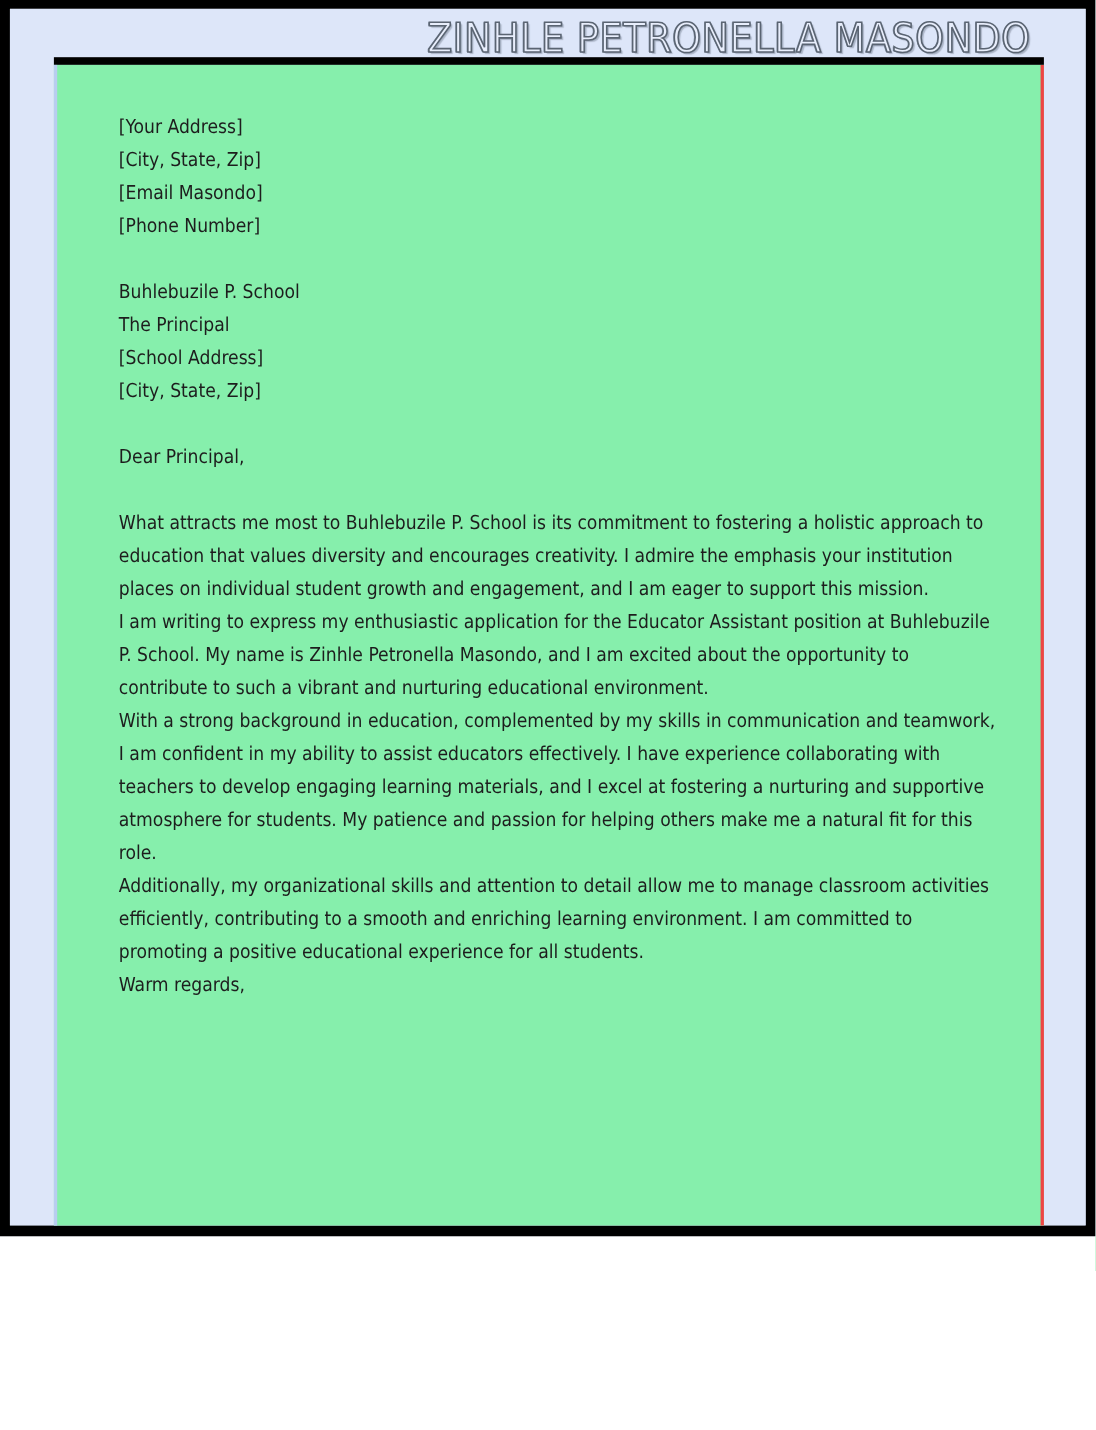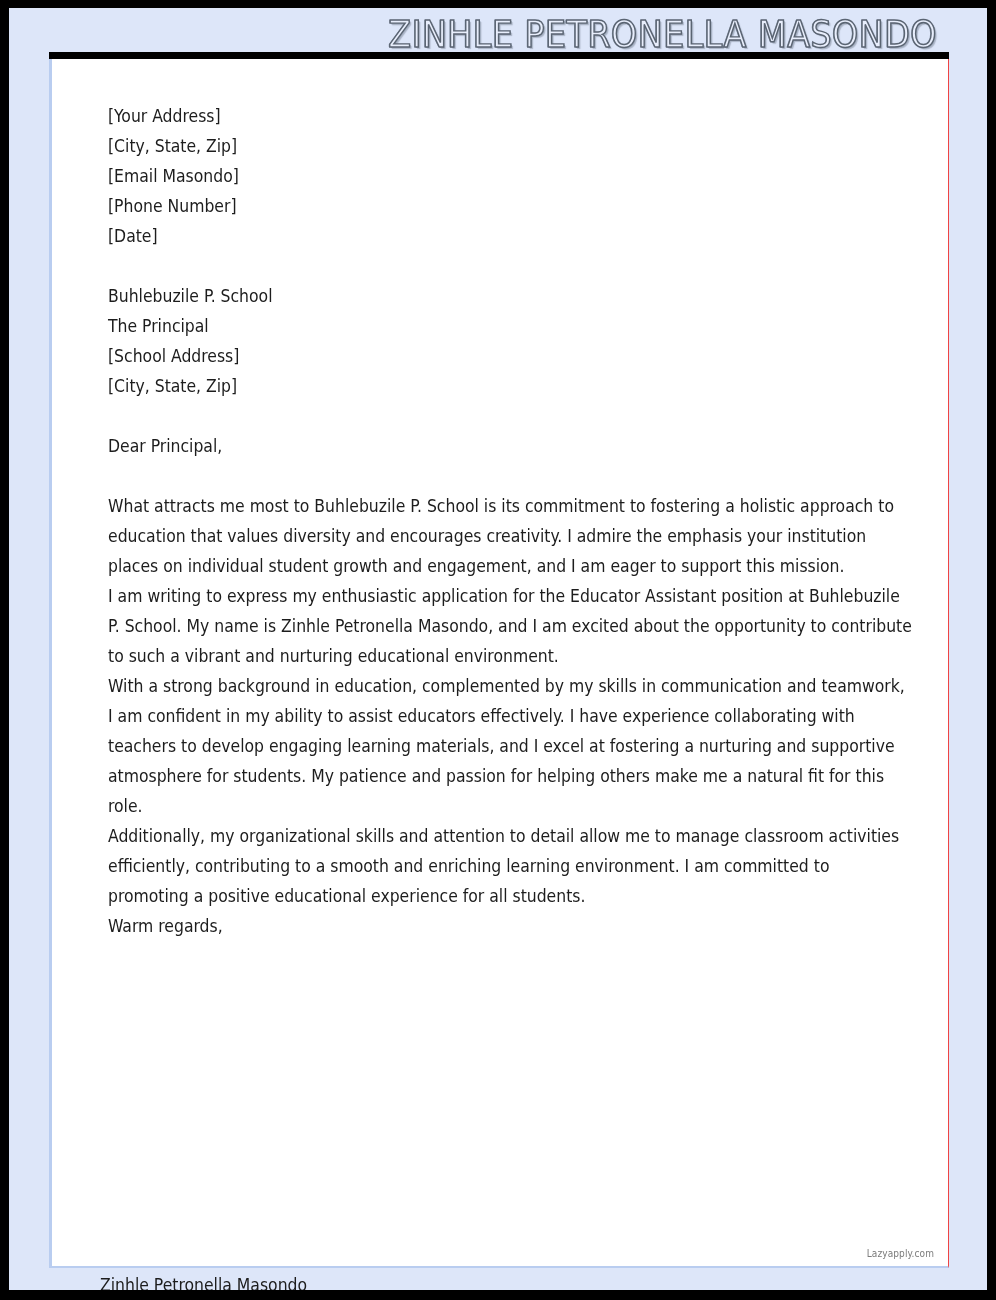--- a/index.html
+++ b/index.html
@@ -9,21 +9,21 @@
     background: #ffffff;
   }
   body {
     font-family: "DejaVu Sans Condensed", "Liberation Sans Narrow", "Liberation Sans", sans-serif;
   }
 
   
   .canvas {
     position: relative;
     width: 996px;
-    height: 1300px;
+    height: 1124px;
     overflow: hidden;
     background: #dde6f9;
     box-sizing: border-box;
     border-top: 8px solid #000000;
     border-bottom: 10px solid #000000;
     border-left: 9px solid #000000;
     border-right: 9px solid #000000;
   }
 
   
@@ -67,24 +67,24 @@
     background: #000000;
   }
 
   
   .letter-page {
     position: absolute;
     left: 40px;
     top: 51px;
     width: 900px;
     height: 1209px;
-    background: #ffffff;
+    background: #86efac;
     box-sizing: border-box;
     border-left: 3px solid #b9cdf0;
-    border-right: 1px solid #ef4444;
+    border-right: 3px solid #ef4444;
     border-bottom: 2px solid #b9cdf0;
     overflow: hidden;
   }
 
   .letter-body {
     position: absolute;
     left: 56px;
     top: 42px;
     right: 36px;
     font-size: 17.4px;
@@ -133,21 +133,20 @@
     <div class="title-rule"></div>
 
     <div class="letter-page">
       <div class="letter-body">
 
         <div class="block">
           <div class="line">[Your Address]</div>
           <div class="line">[City, State, Zip]</div>
           <div class="line">[Email Masondo]</div>
           <div class="line">[Phone Number]</div>
-          <div class="line">[Date]</div>
         </div>
 
         <div class="block">
           <div class="line">Buhlebuzile P. School</div>
           <div class="line">The Principal</div>
           <div class="line">[School Address]</div>
           <div class="line">[City, State, Zip]</div>
         </div>
 
         <div class="block">

